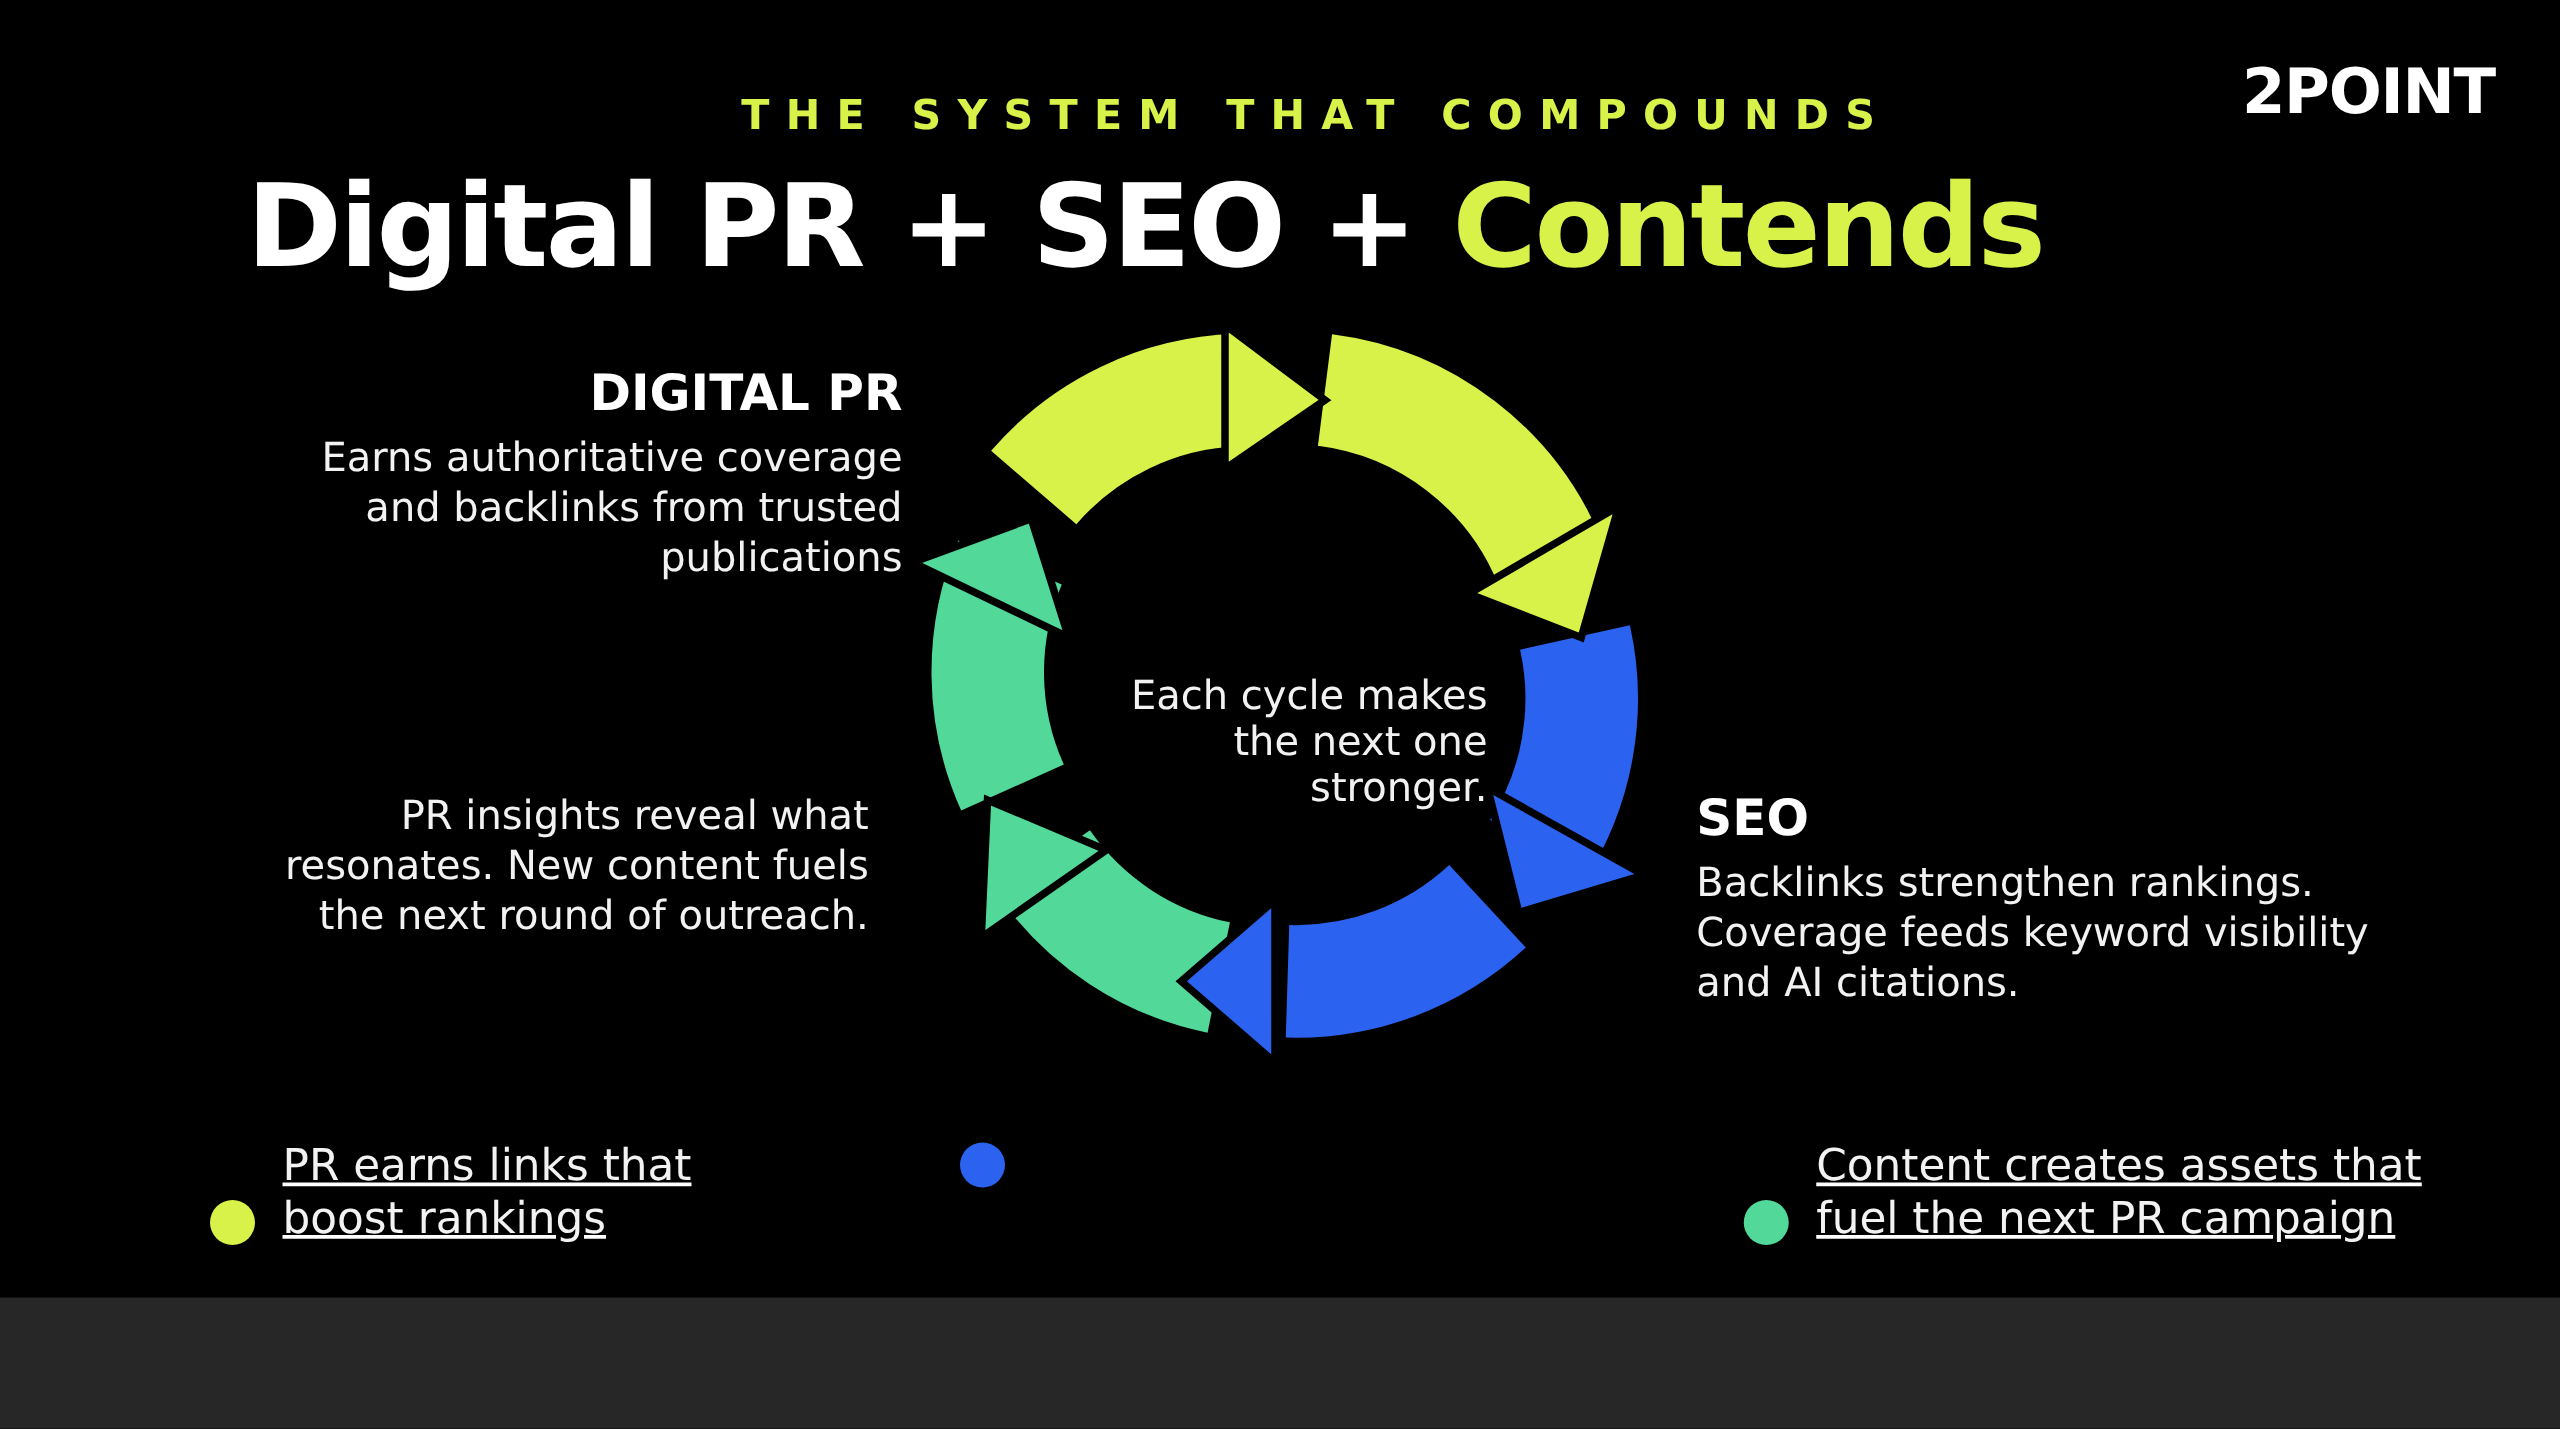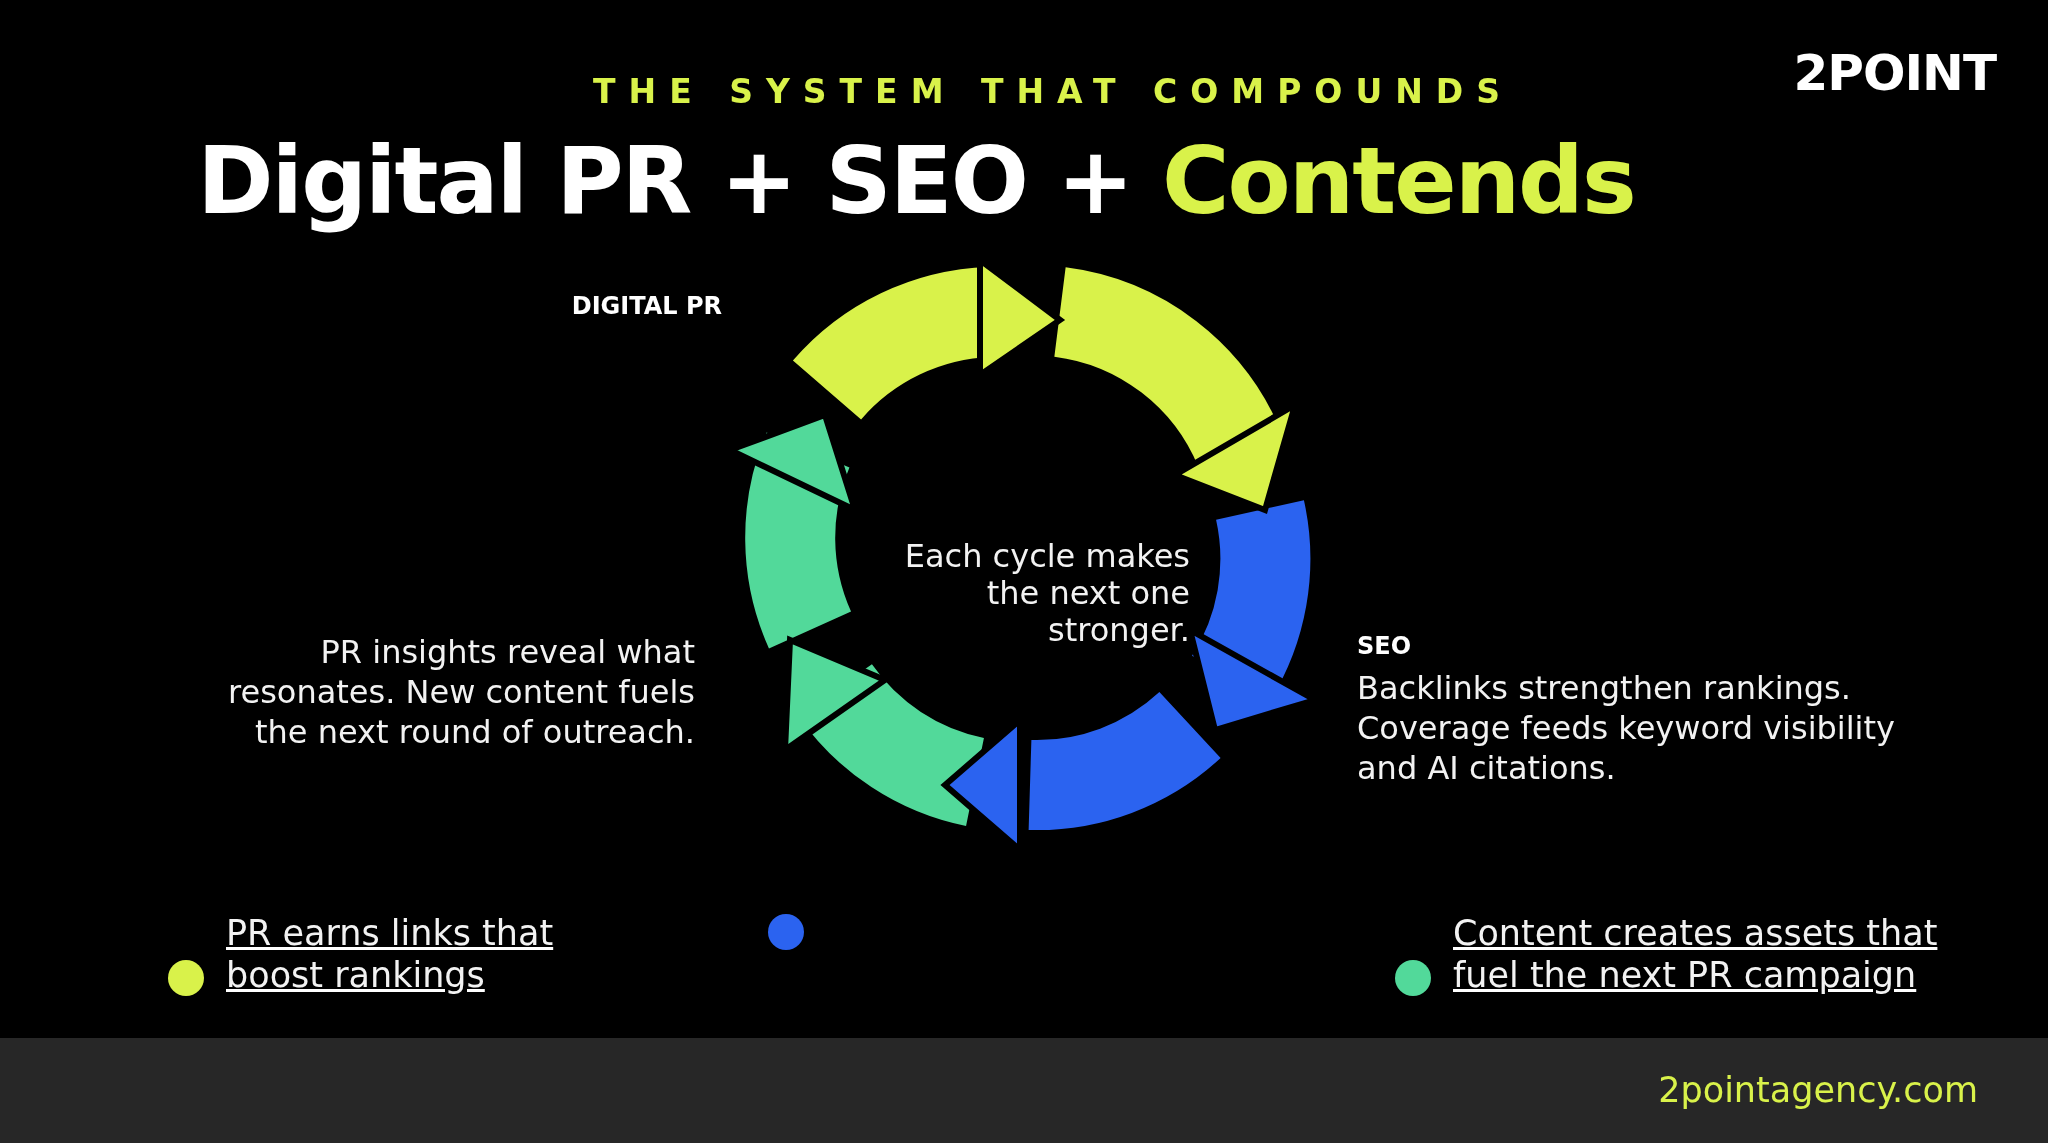--- a/index.html
+++ b/index.html
@@ -2,21 +2,21 @@
 <html><head>
 <meta charset="utf-8">
 <style>
   html,body{margin:0;padding:0;background:#000;}
   body{width:2048px;height:1143px;position:relative;overflow:hidden;background:#000;color:#fff;font-family:"DejaVu Sans","Liberation Sans",sans-serif;}
   .eyebrow{position:absolute;top:72px;left:0;width:2048px;text-align:center;color:#d9f24a;font-weight:bold;font-size:33px;letter-spacing:13px;padding-left:29px;}
   .brand{position:absolute;top:44px;right:52px;font-weight:bold;font-size:50px;color:#fff;letter-spacing:-1px;}
   .headline{position:absolute;top:128px;left:0;width:1832px;text-align:center;font-weight:bold;font-size:92px;letter-spacing:-2px;}
   .headline .accent{color:#d9f24a;}
   .block{position:absolute;}
-  .block h3{margin:0 0 8px 0;font-size:24px;font-weight:bold;}
+  .block h3{margin:0 0 8px 0;font-size:40px;font-weight:bold;}
   .block p{margin:0;font-size:32px;line-height:40px;color:#f2f2f2;}
   .right-align{text-align:right;}
   .center-text{position:absolute;left:860px;top:538px;width:330px;text-align:right;font-size:32px;line-height:37px;color:#f2f2f2;}
   .bullet{position:absolute;display:flex;align-items:flex-end;text-decoration:underline;}
   .dot{width:36px;height:36px;border-radius:50%;margin-right:22px;margin-top:2px;flex:none;}
   .bullet span.text{font-size:35px;line-height:42px;color:#f2f2f2;}
   .footer{position:absolute;left:0;top:1038px;width:2048px;height:105px;background:#272727;}
   .footer .left{position:absolute;left:70px;top:32px;font-size:35px;color:#fff;}
   .footer .right{position:absolute;right:70px;top:32px;font-size:35px;color:#d9f24a;}
   svg.cycle{position:absolute;left:720px;top:250px;}
@@ -44,20 +44,21 @@
     <polygon points="300,600 225,535 300,470" fill="#2b63f0"></polygon>
     <polygon points="65,500 70,390 165,430" fill="#52d99a"></polygon>
     <polygon points="10,200 105,165 135,260" fill="#52d99a"></polygon>
   </g>
 </svg>
 
 <div class="center-text">Each cycle makes the next one stronger.</div>
 
 <div class="block right-align" style="left:230px;top:292px;width:492px;">
   <h3>DIGITAL PR</h3>
+  <p>Earns authoritative coverage and backlinks from trusted publications</p>
 </div>
 
 <div class="block right-align" style="left:215px;top:632px;width:480px;">
   <p>PR insights reveal what resonates. New content fuels the next round of outreach.</p>
 </div>
 
 <div class="block" style="left:1357px;top:632px;width:540px;">
   <h3>SEO</h3>
   <p>Backlinks strengthen rankings. Coverage feeds keyword visibility and AI citations.</p>
 </div>
@@ -68,14 +69,13 @@
 </div>
 <div class="bullet" style="left:768px;top:912px;width:470px;">
   <span class="dot" style="background:#2b63f0;"></span>
 </div>
 <div class="bullet" style="left:1395px;top:912px;width:560px;">
   <span class="dot" style="background:#52d99a;"></span>
   <span class="text">Content creates assets that fuel the next PR campaign</span>
 </div>
 
 <div class="footer">
-  <span class="right">2pointagency.com</span>
 </div>
 
 </body></html>

